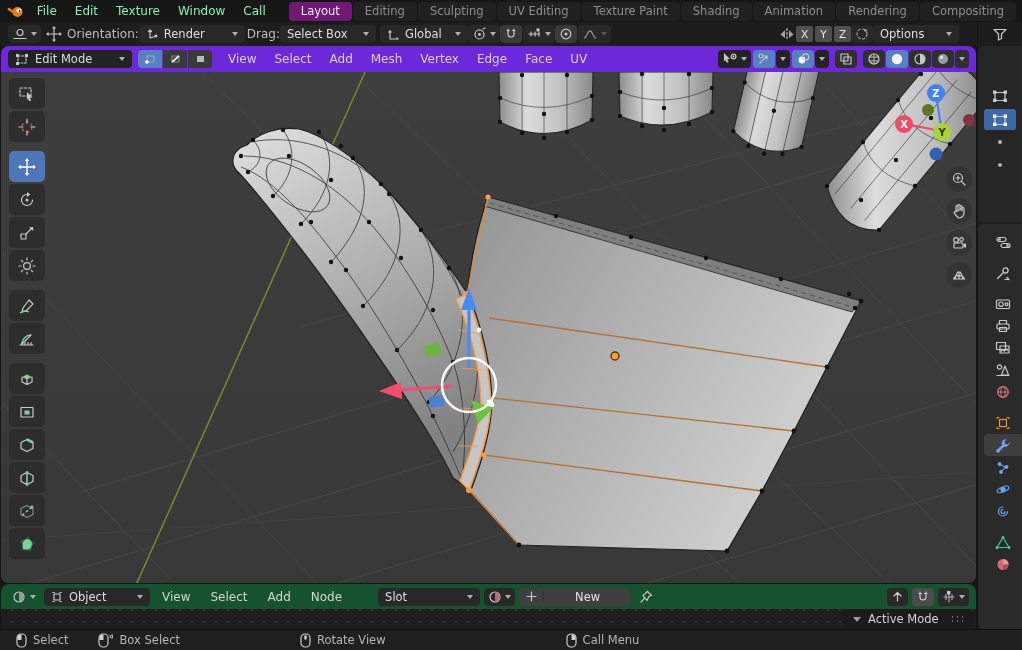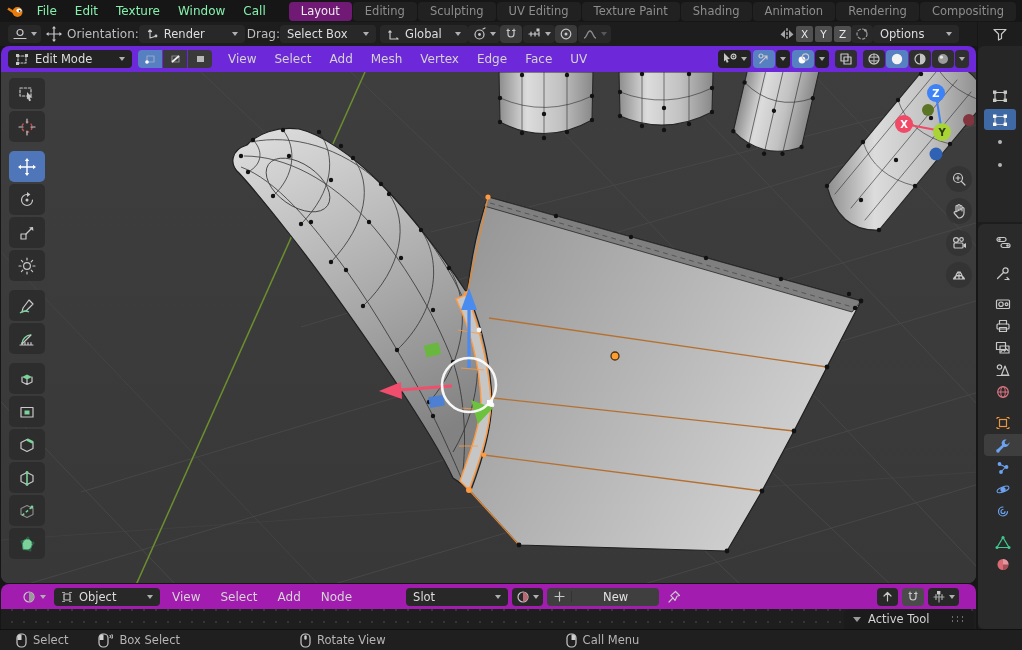--- a/index.html
+++ b/index.html
@@ -48,21 +48,21 @@
   .tool.gap{margin-top:7px;}
 
   
   .vptext{position:absolute;left:56px;top:10px;z-index:4;color:#fff;font-size:11.5px;line-height:18px;text-shadow:0 1px 2px rgba(0,0,0,.85);}
   .navg{position:absolute;right:2px;top:8px;z-index:6;}
   .navbtns{position:absolute;right:4px;top:94px;z-index:6;display:flex;flex-direction:column;gap:6px;}
   .navbtn{width:26px;height:26px;border-radius:50%;background:rgba(46,46,46,.55);display:flex;align-items:center;justify-content:center;}
 
   
   .area-sh{flex:0 0 45px;display:flex;flex-direction:column;border-radius:8px 8px 0 0;overflow:hidden;margin:0 1px;}
-  .shh{height:25px;flex:0 0 25px;background:#a21caf;display:flex;align-items:center;padding:0 17px;gap:4px;}
+  .shh{height:25px;flex:0 0 25px;background:#14532d;display:flex;align-items:center;padding:0 7px;gap:4px;}
   .newbtn{height:18px;background:#3f3f3f;border-radius:4px;display:inline-flex;align-items:center;width:112px;color:#e3e3e3;}
   .newbtn .plus{width:24px;display:flex;justify-content:center;border-right:1px solid #333;}
   .newbtn .nlab{flex:1;text-align:center;font-size:11.5px;}
   .shc{flex:1;position:relative;background:#1e1e1e;background-image:radial-gradient(#353535 1px,transparent 1.2px);background-size:12px 12px;background-position:5px 7px;}
   .atpanel{position:absolute;right:2px;top:0;height:20px;width:130px;background:#1b1b1b;border-radius:7px 7px 0 0;display:flex;align-items:center;gap:7px;padding:0 9px;box-sizing:border-box;}
   .atpanel .tri{width:0;height:0;border-left:4px solid transparent;border-right:4px solid transparent;border-top:5px solid #9a9a9a;}
   .atpanel .t{color:#d2d2d2;font-size:11.5px;flex:1;}
   .grip{width:15px;height:8px;background-image:radial-gradient(#6e6e6e 1px,transparent 1.1px);background-size:5px 4px;}
 
   
@@ -683,21 +683,21 @@
                 <rect class="i" x="3" y="3" width="6" height="6"></rect>
                 <path class="i" d="M1.5 1.5h2M8.5 1.5h2M1.5 10.5h2M8.5 10.5h2" opacity=".8"></path>
               </svg>
             <span style="flex:1">Object</span>
             <span class="chv"></span>
           </span>
           <span class="hmenu">View</span>
           <span class="hmenu">Select</span>
           <span class="hmenu">Add</span>
           <span class="hmenu">Node</span>
-          <span class="pill" style="width:88px;margin-left:42px">
+          <span class="pill" style="width:88px;margin-left:24px">
             <span style="flex:1">Slot</span>
             <span class="chv"></span>
           </span>
           <span class="iconbtn">
             <svg width="14" height="14" viewBox="0 0 14 14">
                 <circle class="i" cx="7" cy="7" r="5"></circle>
                 <path d="M7 2a5 5 0 0 1 0 10z" fill="#b86a74"></path>
               </svg>
             <span class="chv"></span>
           </span>
@@ -730,21 +730,21 @@
             <svg width="14" height="14" viewBox="0 0 14 14">
                 <path class="i" d="M2 7h10M7 2v10M4 4.5v5M10 4.5v5" opacity=".8"></path>
                 <rect class="if" x="5" y="1" width="3.4" height="3.4"></rect>
               </svg>
             <span class="chv"></span>
           </span>
         </div>
         <div class="shc">
           <div class="atpanel">
             <span class="tri"></span>
-            <span class="t">Active Tool</span>
+            <span class="t">Active Mode</span>
             <span class="grip"></span>
           </div>
         </div>
       </div>
     </div>
 
     <div class="rc">
       <div class="rc-head">
         <svg width="16" height="14" viewBox="0 0 16 14">
             <path class="i" d="M2 2.5h12L9.5 7v4.5L6.5 13V7z"></path>

